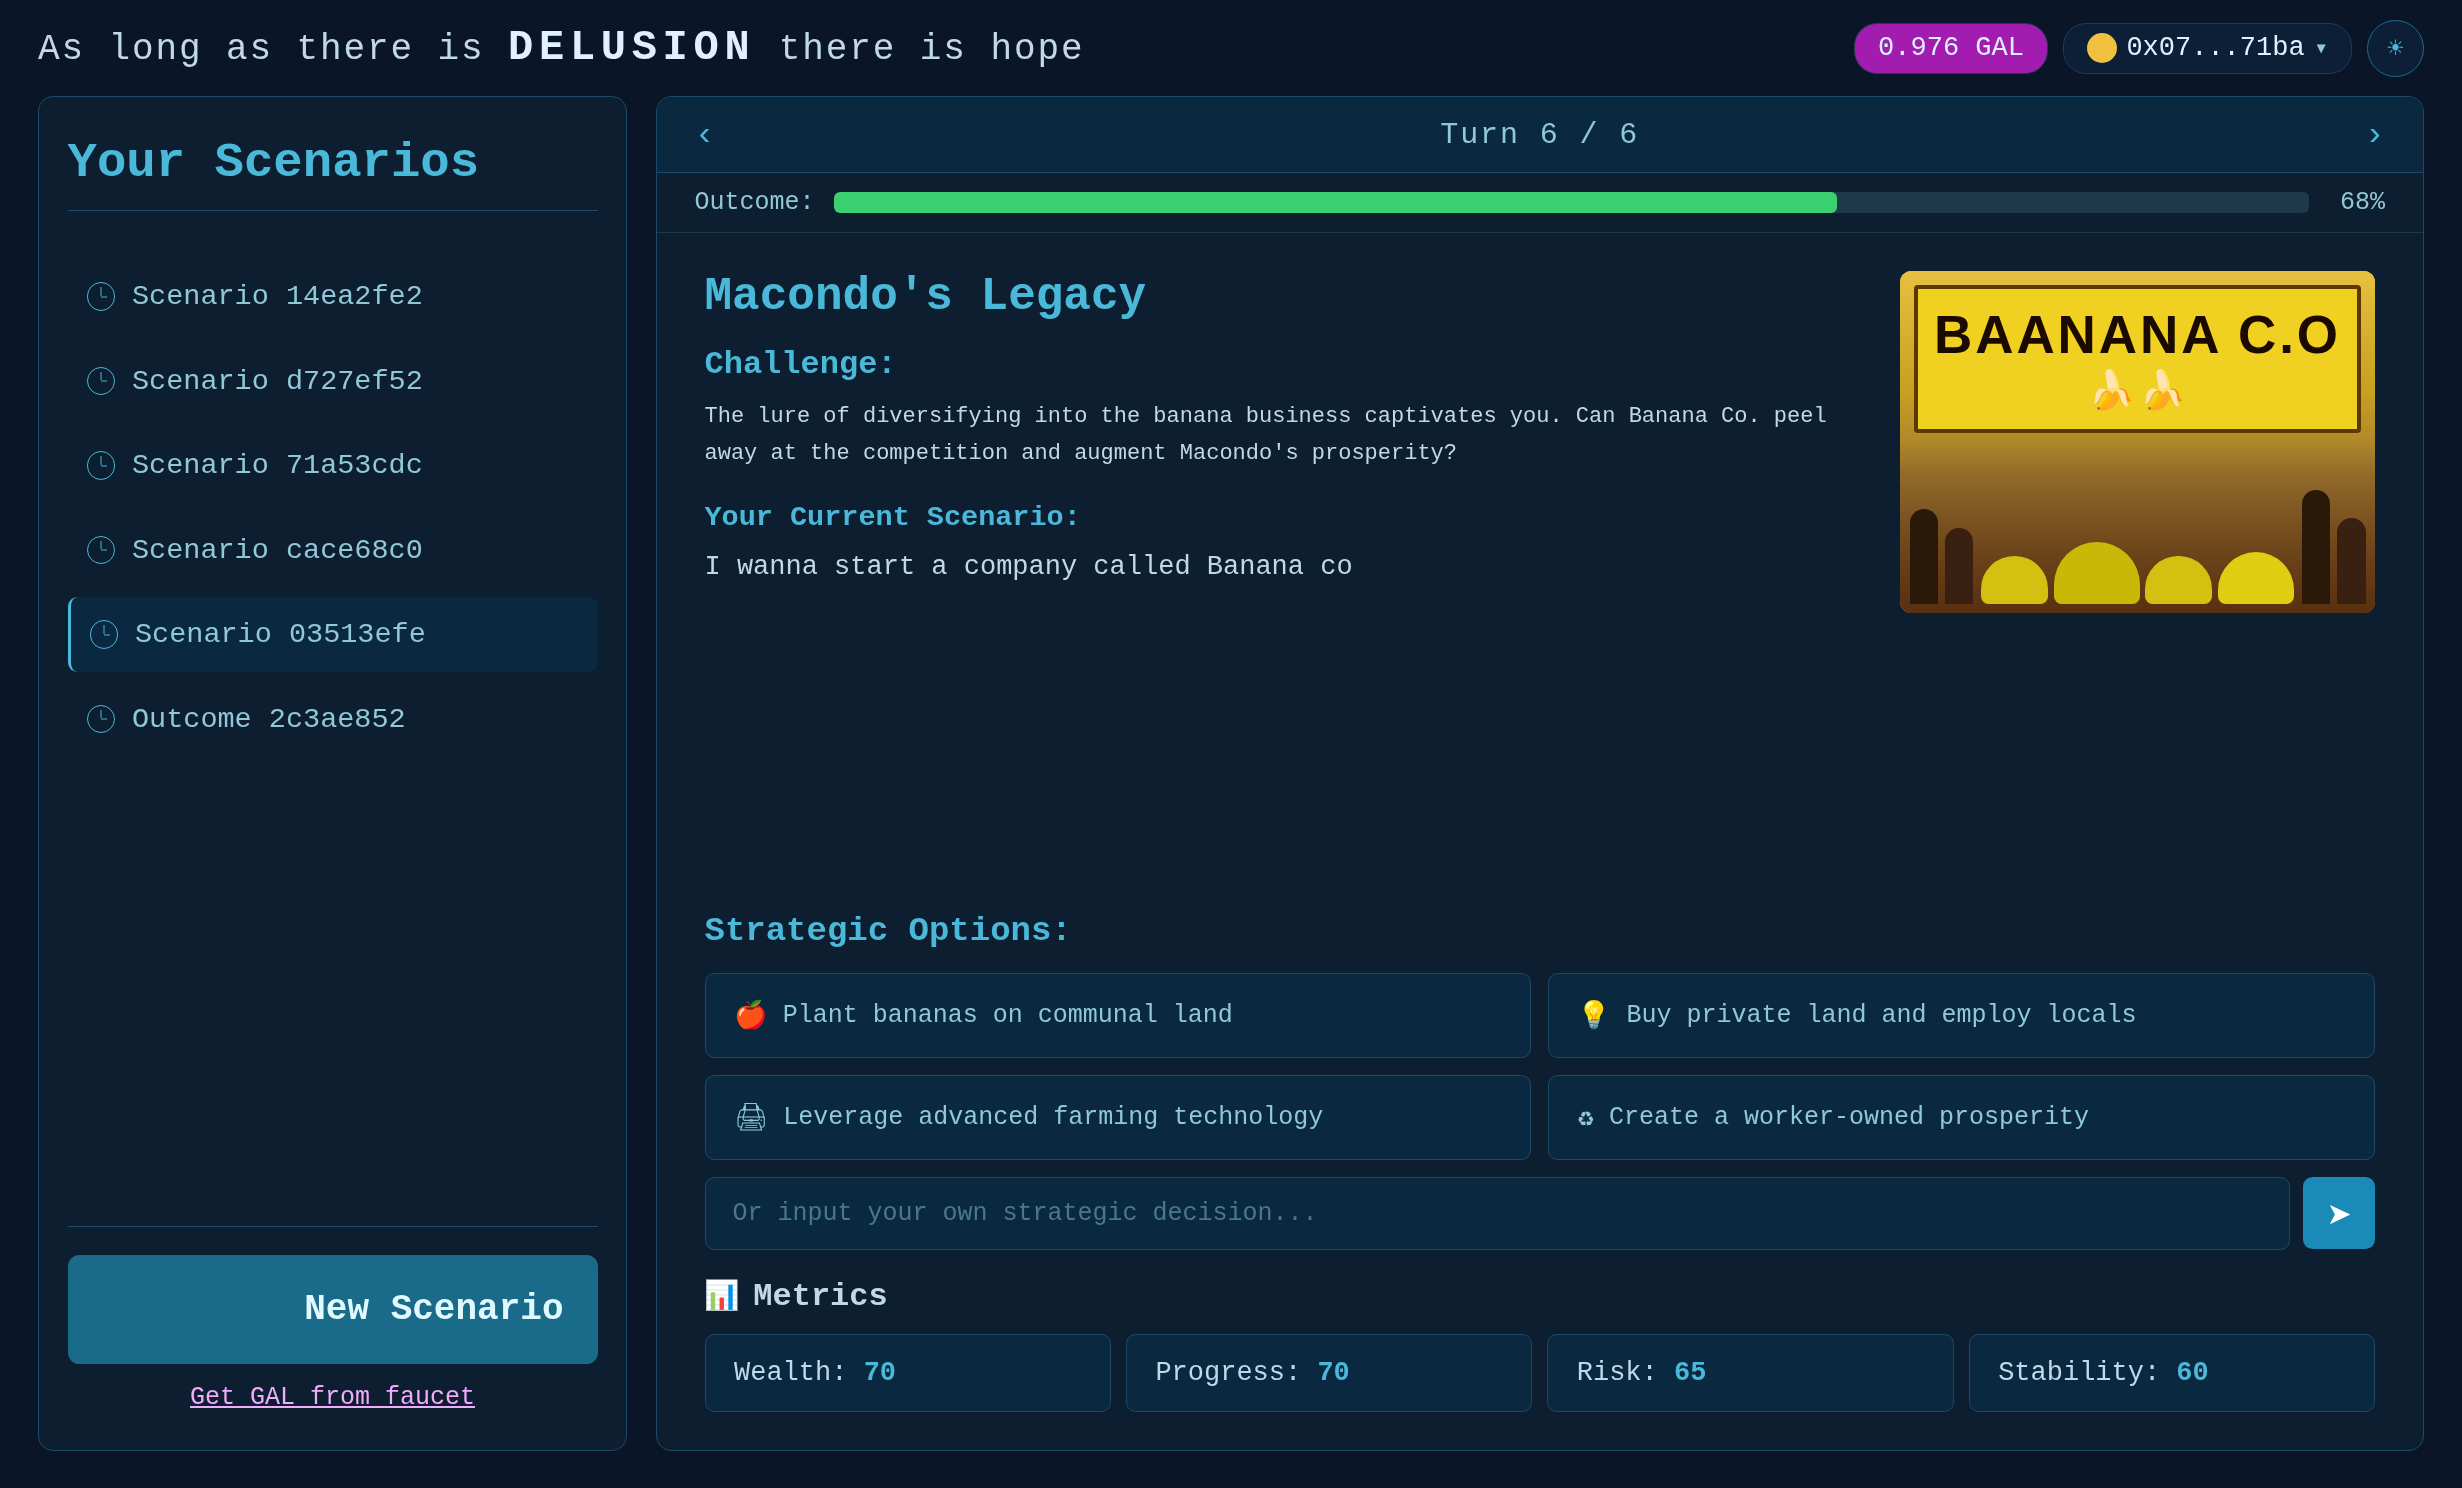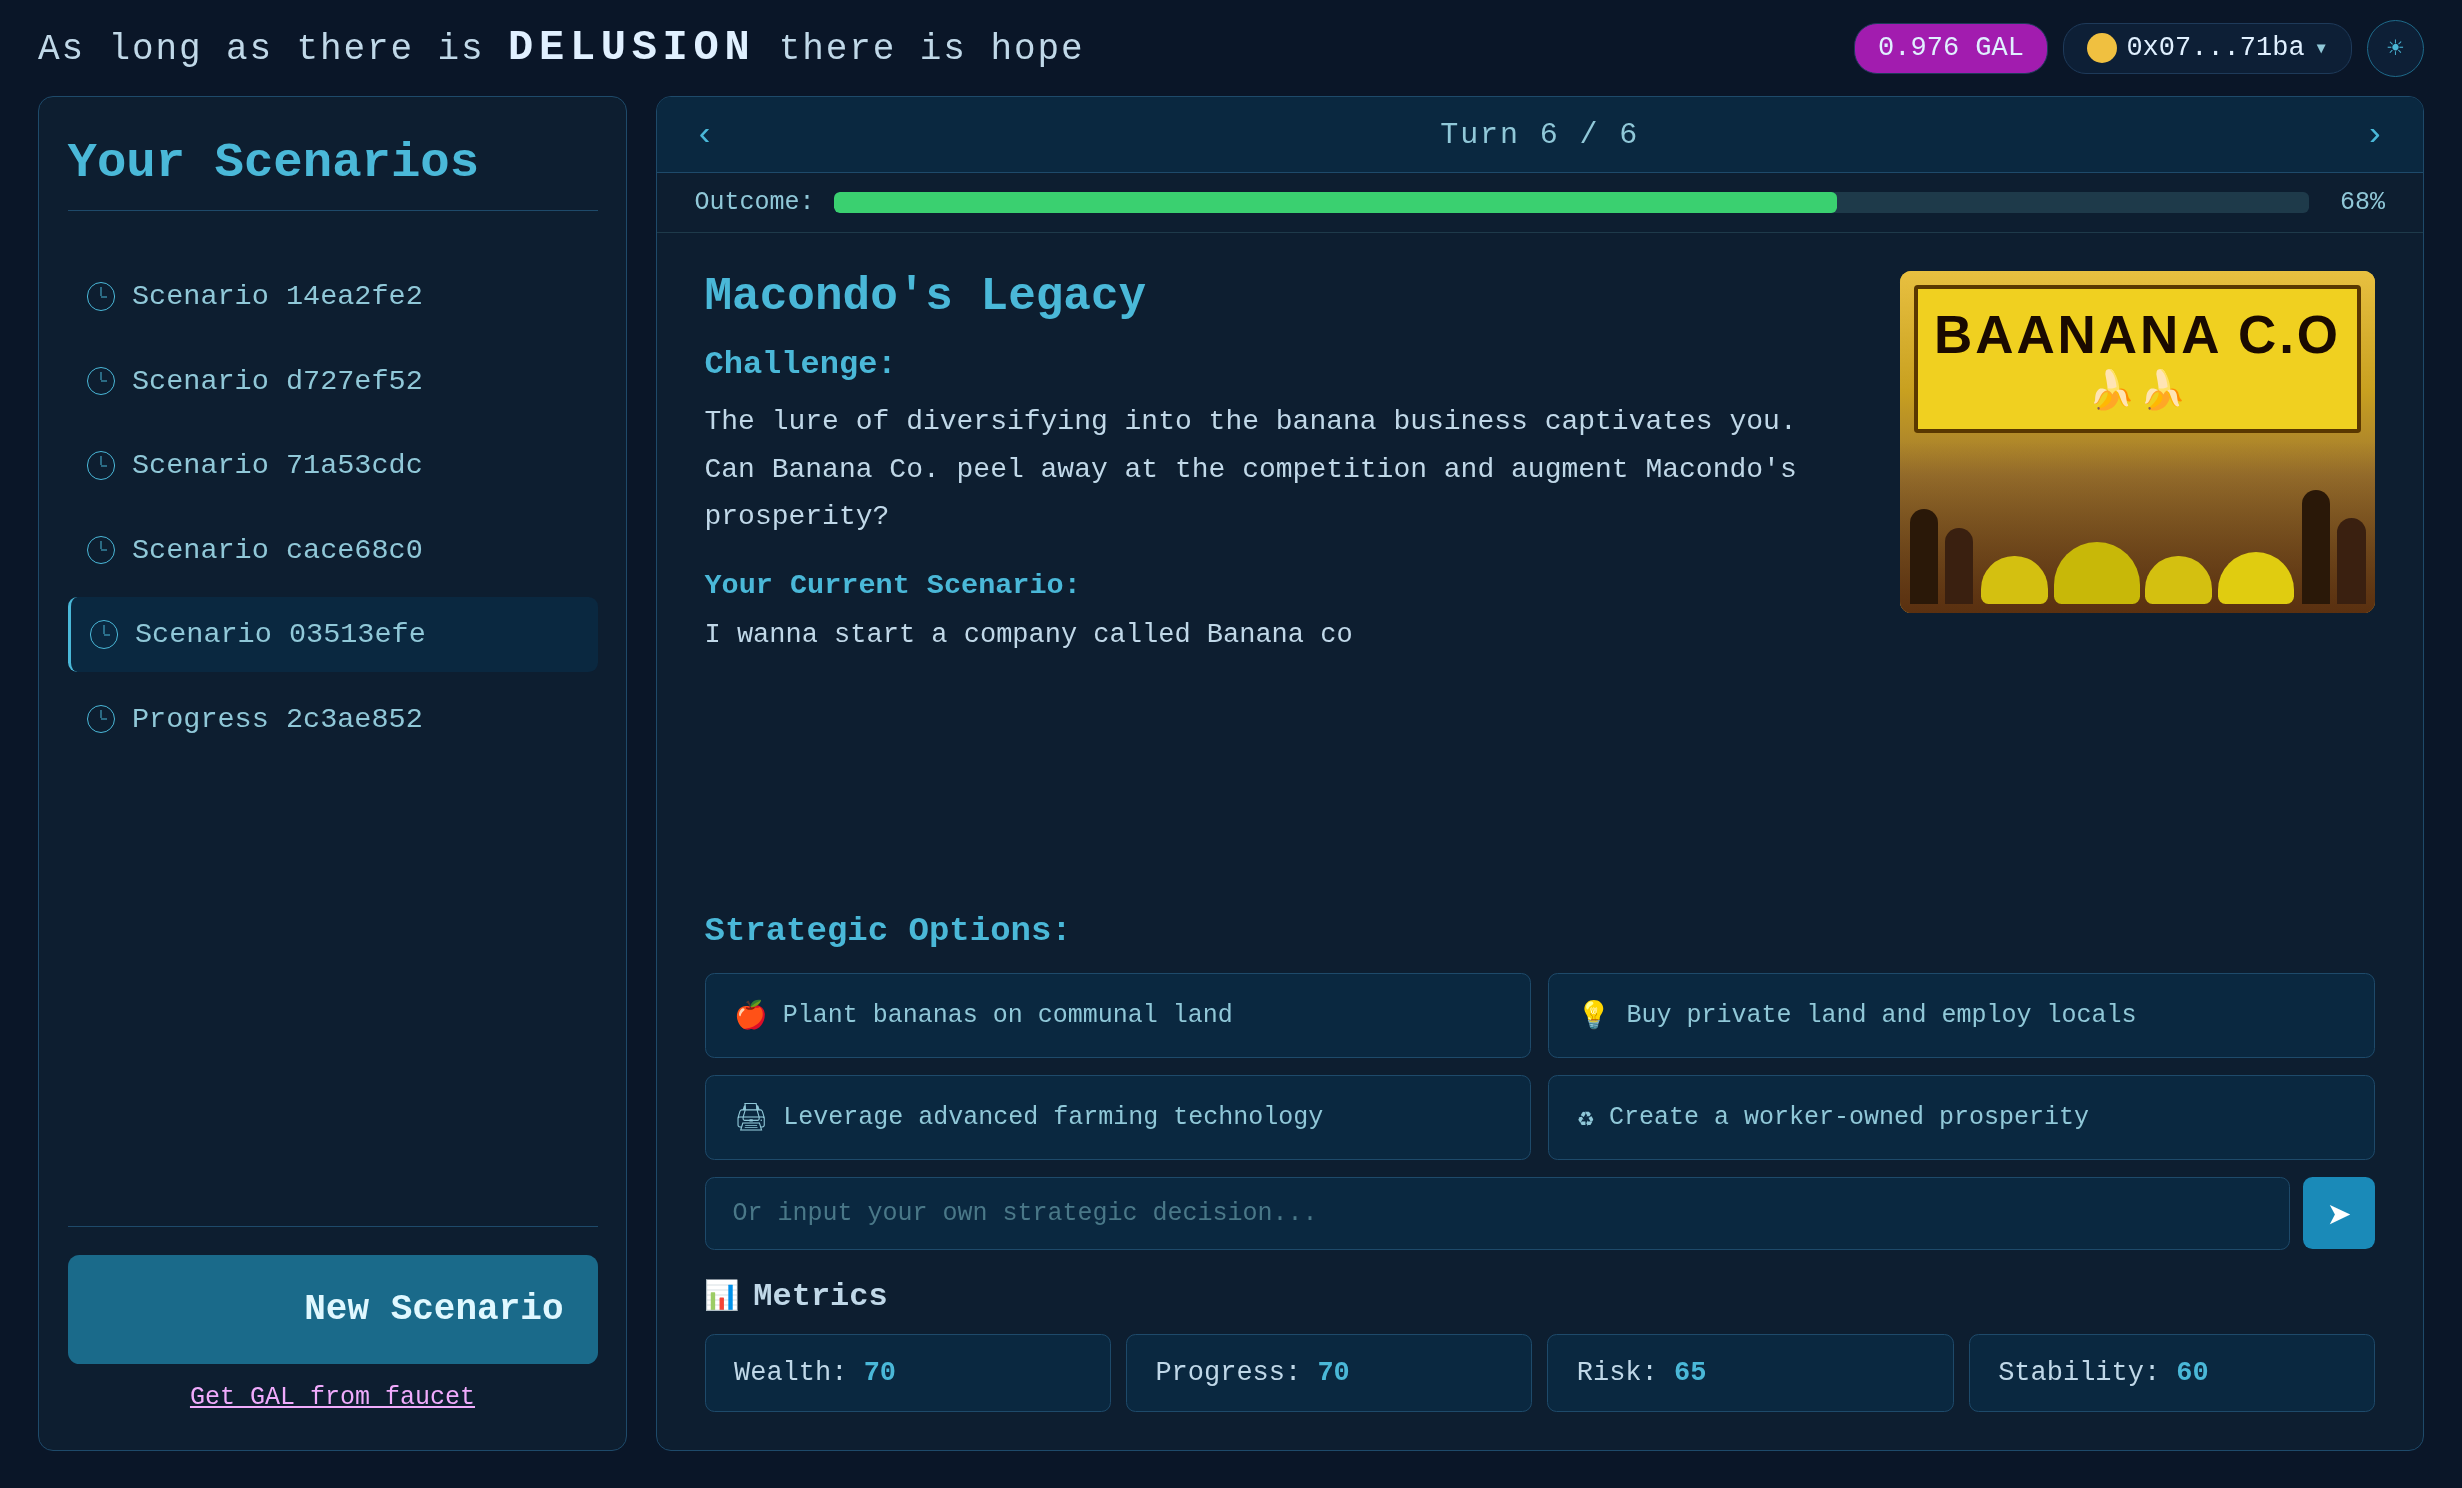--- a/index.html
+++ b/index.html
@@ -306,21 +306,21 @@
     }
 
     .challenge-label {
       font-size: 32px;
       font-weight: bold;
       color: #4ab8d8;
       margin-bottom: 15px;
     }
 
     .challenge-text {
-      font-size: 28px;
+      font-size: 22px;
       color: #c0d8e8;
       line-height: 1.7;
       margin-bottom: 28.5px;
     }
 
     .current-scenario-label {
       font-size: 28.5px;
       font-weight: bold;
       color: #4ab8d8;
       margin-bottom: 11.4px;
@@ -517,21 +517,21 @@
       <div class="scenario-item">
         <div class="clock-icon"></div>
         <span>Scenario cace68c0</span>
       </div>
       <div class="scenario-item active">
         <div class="clock-icon"></div>
         <span>Scenario 03513efe</span>
       </div>
       <div class="scenario-item">
         <div class="clock-icon"></div>
-        <span>Progress 2c3ae852</span>
+        <span>Outcome 2c3ae852</span>
       </div>
     </div>
 
     <hr class="sidebar-divider">
 
     <button class="new-scenario-btn">New Scenario</button>
     <div class="faucet-link">Get GAL from faucet</div>
   </div>
 
   <div class="main-content">

